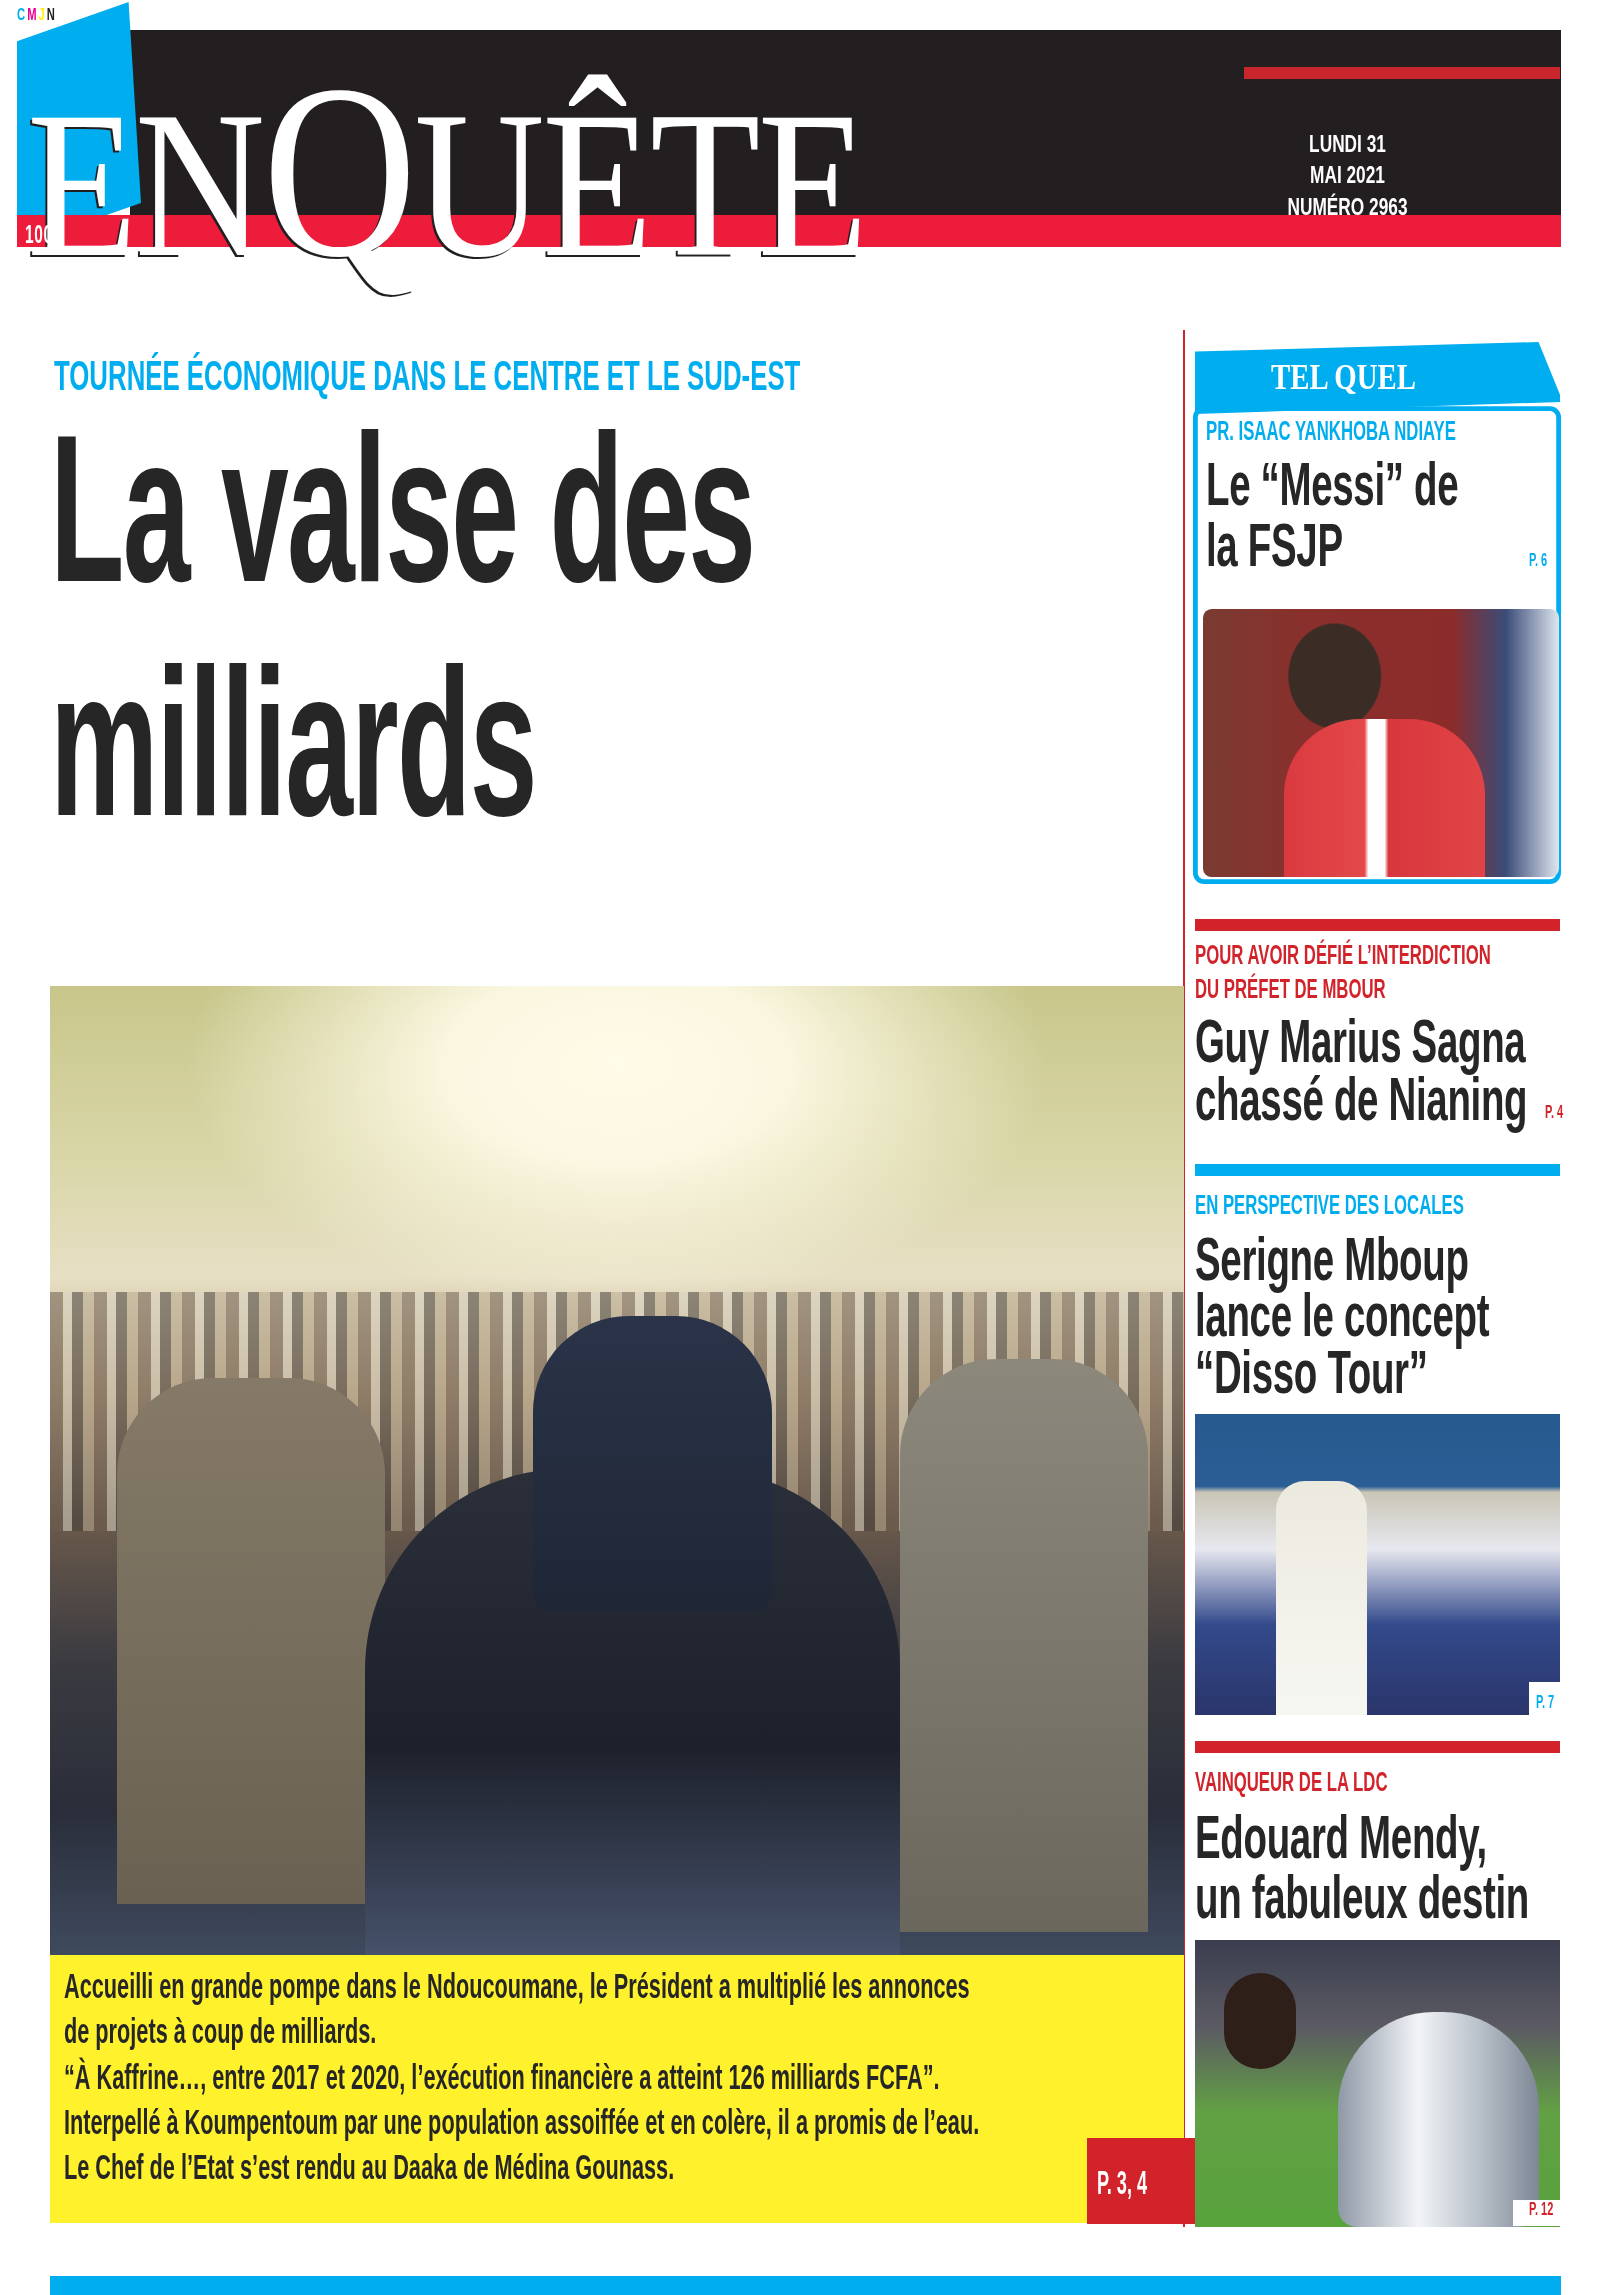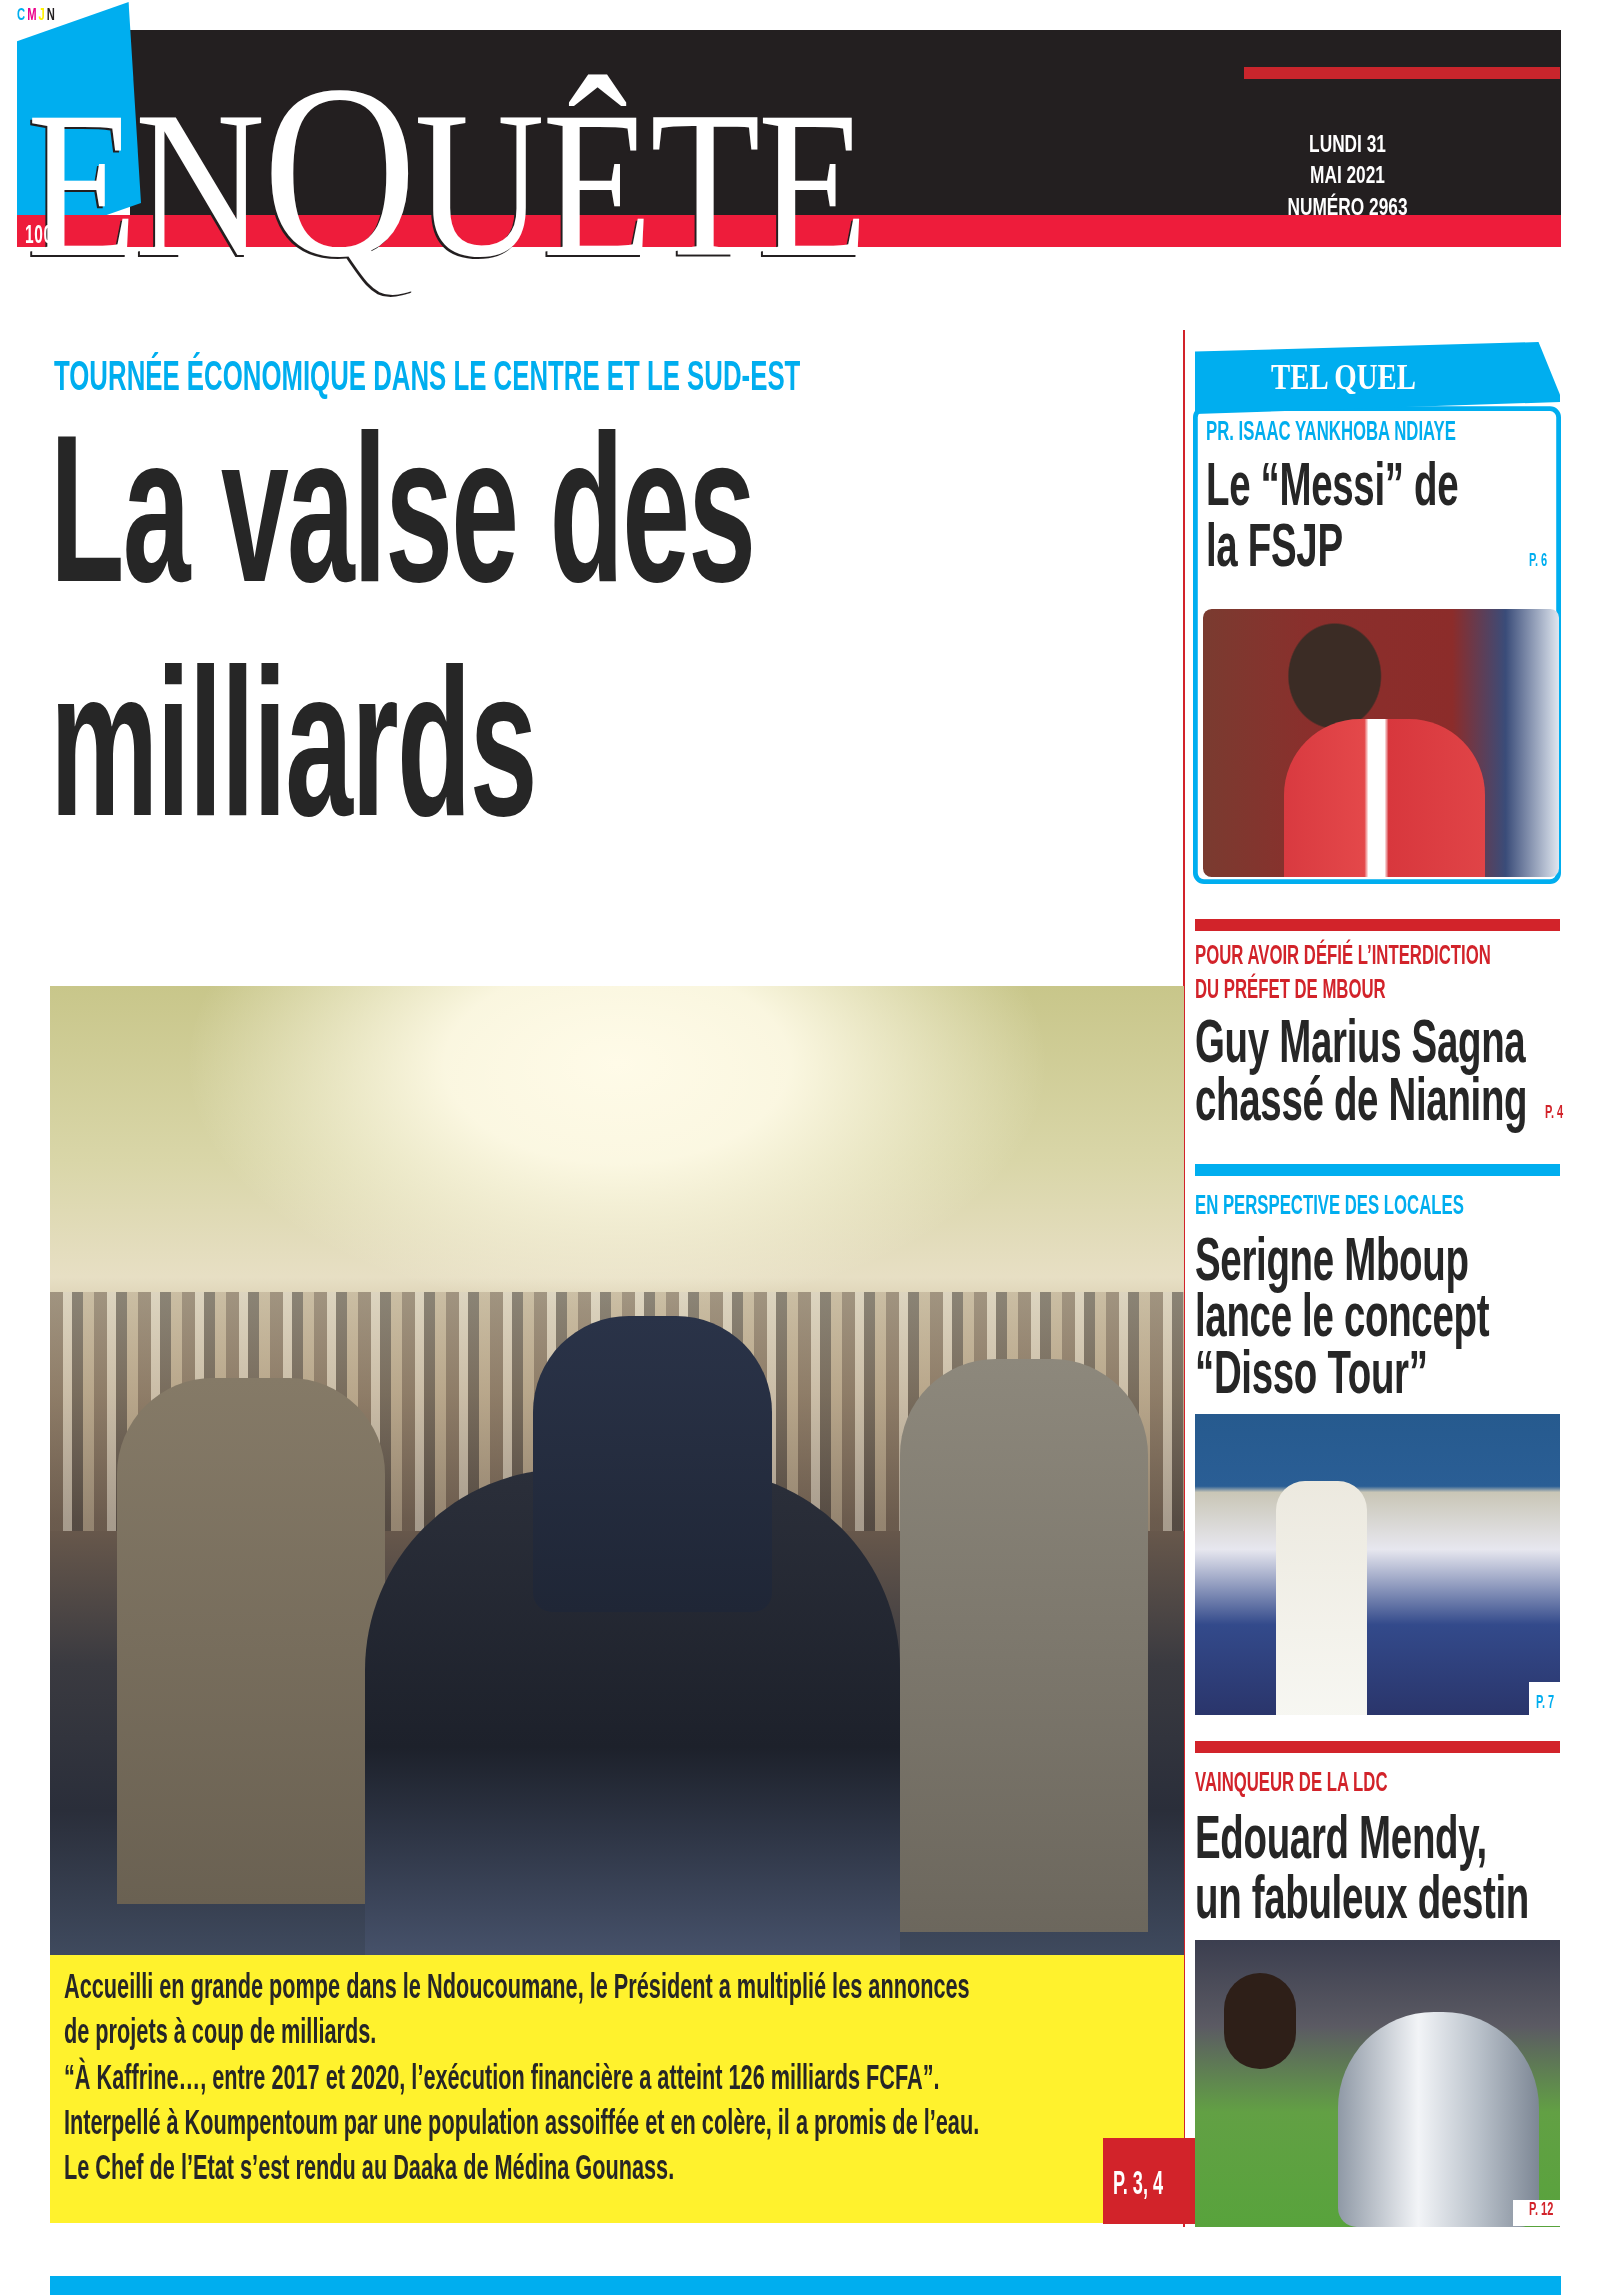--- a/index.html
+++ b/index.html
@@ -40,21 +40,21 @@
   }
   .crowd { position: absolute; left: 0; right: 0; }
   #photo-car { left: 315px; top: 483px; width: 535px; height: 506px; border-radius: 201px 201px 0 0; background: linear-gradient(180deg,#2b2f3a 0%,#1d212b 55%,#4a5670 100%); }
   #photo-person { left: 483px; top: 330px; width: 239px; height: 296px; border-radius: 96px 96px 19px 19px; background: linear-gradient(180deg,#2a3348 0%, #1f2636 100%); }
   #photo-person-l { left: 67px; top: 392px; width: 268px; height: 526px; border-radius: 96px 96px 0 0; background: linear-gradient(180deg,#857a67,#6a6152); }
   #photo-person-r { left: 850px; top: 373px; width: 248px; height: 573px; border-radius: 96px 96px 0 0; background: linear-gradient(180deg,#8d887c,#6c675d); }
 
   
   #caption { left: 50px; top: 1955px; width: 1134px; height: 268px; background: #fff22d; }
   .cap-line { left: 64px; font-size: 35px; transform: scaleX(0.62); color: #262626; }
-  #cap-page { left: 1087px; top: 2138px; width: 114px; height: 86px; background: #d2232a; margin-left: 16px; }
+  #cap-page { left: 1087px; top: 2138px; width: 114px; height: 86px; background: #d2232a; }
   #cap-page span { position: absolute; left: 9.6px; top: 26px; color: #fff; font-size: 33px; transform: scaleX(0.55); transform-origin: left top; font-weight: bold; white-space: nowrap; }
 
   
   #footer-bar { left: 50px; top: 2276px; width: 1511px; height: 19px; background: #00aeef; }
 
   
   #telquel-box { left: 1193px; top: 349px; width: 368px; height: 535px; }
   #telquel-head { left: 1195px; top: 342px; width: 365px; height: 72px; }
   #telquel-title { left: 1271px; top: 356px; color: #fff; font-family: "Liberation Serif", serif; font-weight: bold; font-size: 36px; transform: scaleX(0.8); }
   .blue-k { color: #00aeef; }

